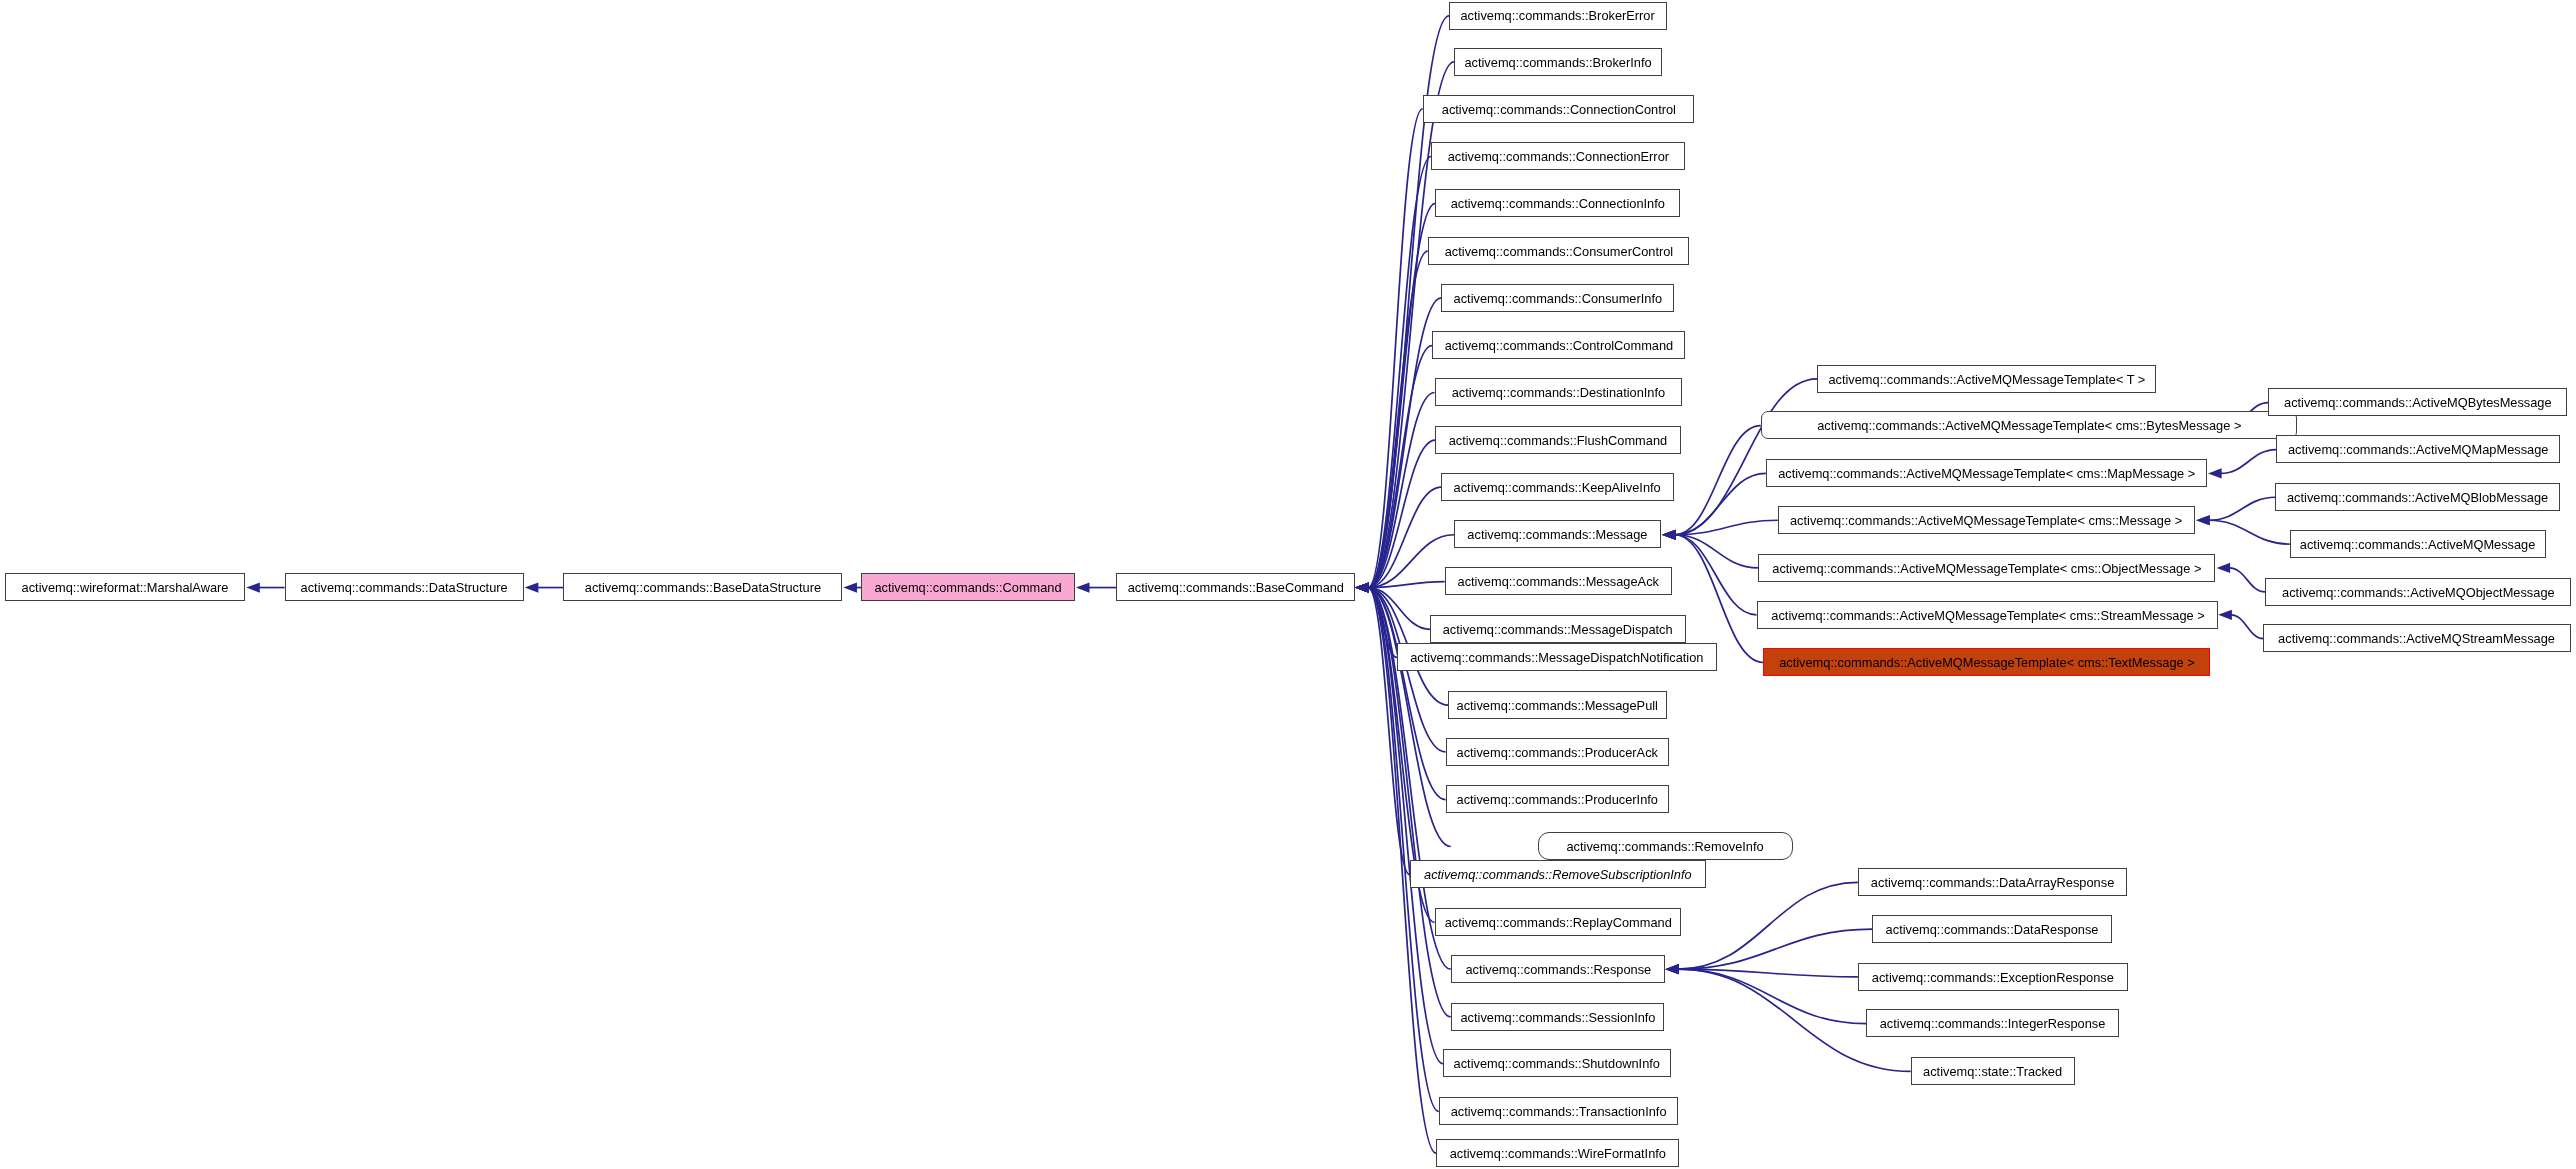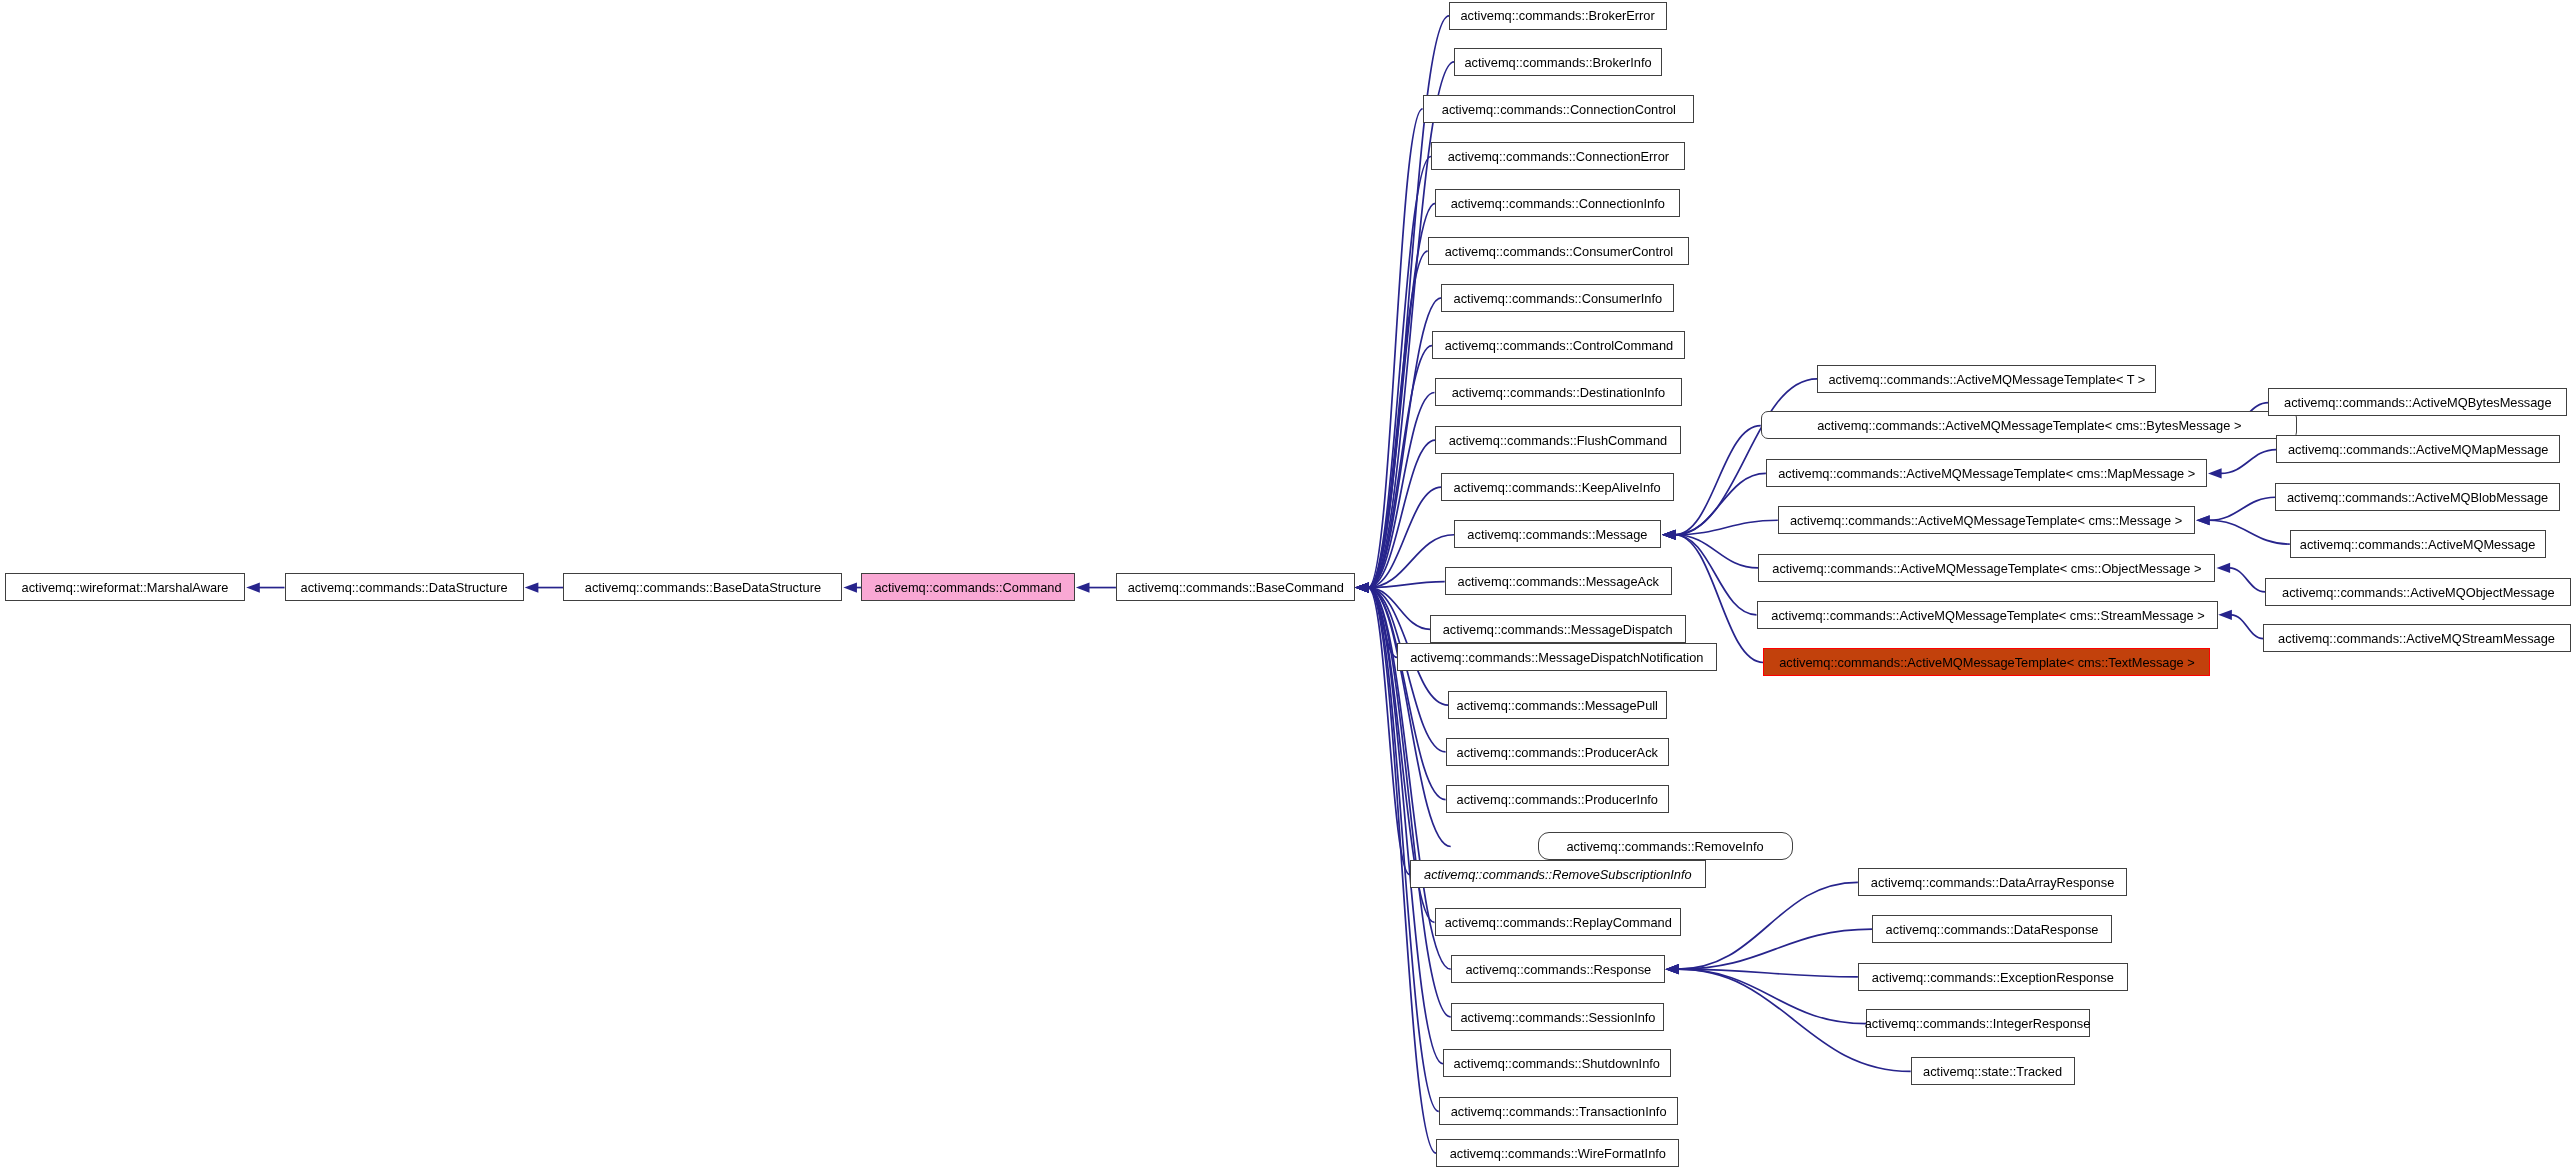--- a/index.html
+++ b/index.html
@@ -295,21 +295,21 @@
       </div>
       <div class="node" style="left: 1858px; top: 868px; width: 269px;">
         <span class="label">activemq::commands::DataArrayResponse</span>
       </div>
       <div class="node" style="left: 1872px; top: 915px; width: 240px;">
         <span class="label">activemq::commands::DataResponse</span>
       </div>
       <div class="node" style="left: 1858px; top: 963px; width: 270px;">
         <span class="label">activemq::commands::ExceptionResponse</span>
       </div>
-      <div class="node" style="left: 1866px; top: 1009px; width: 224px;">
+      <div class="node" style="left: 1866px; top: 1009px; width: 253px;">
         <span class="label">activemq::commands::IntegerResponse</span>
       </div>
       <div class="node" style="left: 1911px; top: 1057px; width: 164px;">
         <span class="label">activemq::state::Tracked</span>
       </div>
     </div>
 </div>
 
 
 </body></html>

